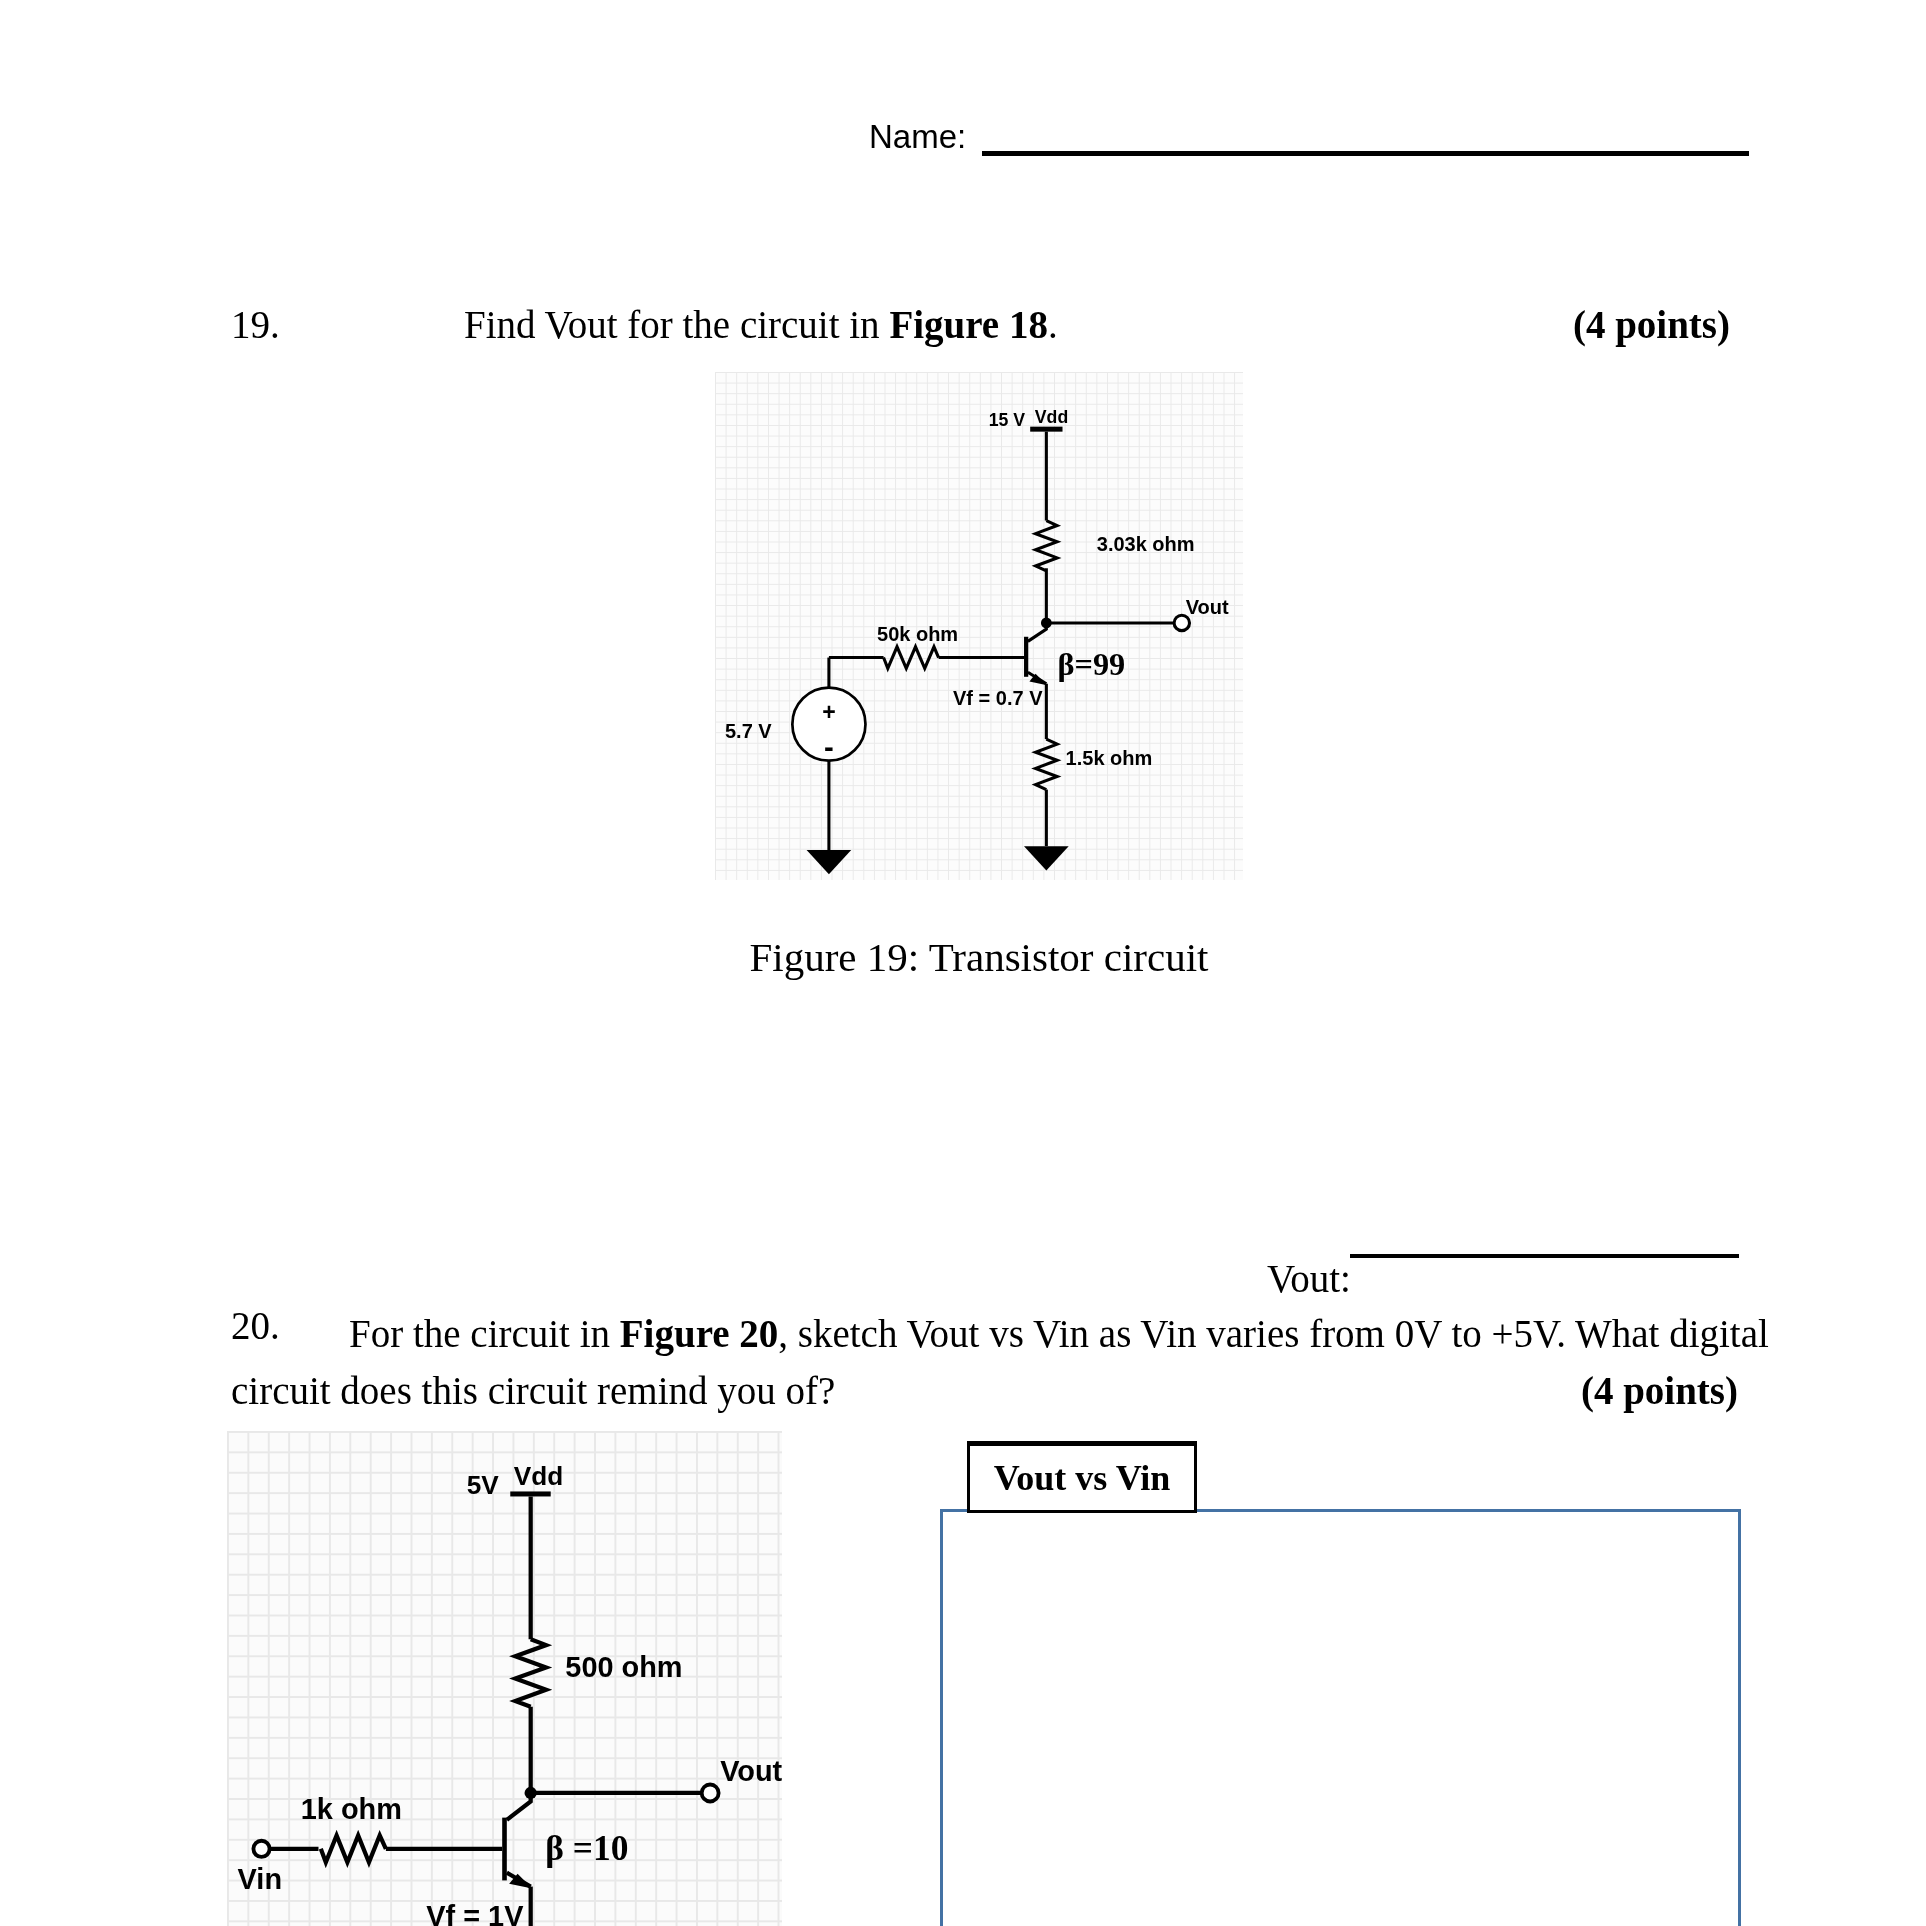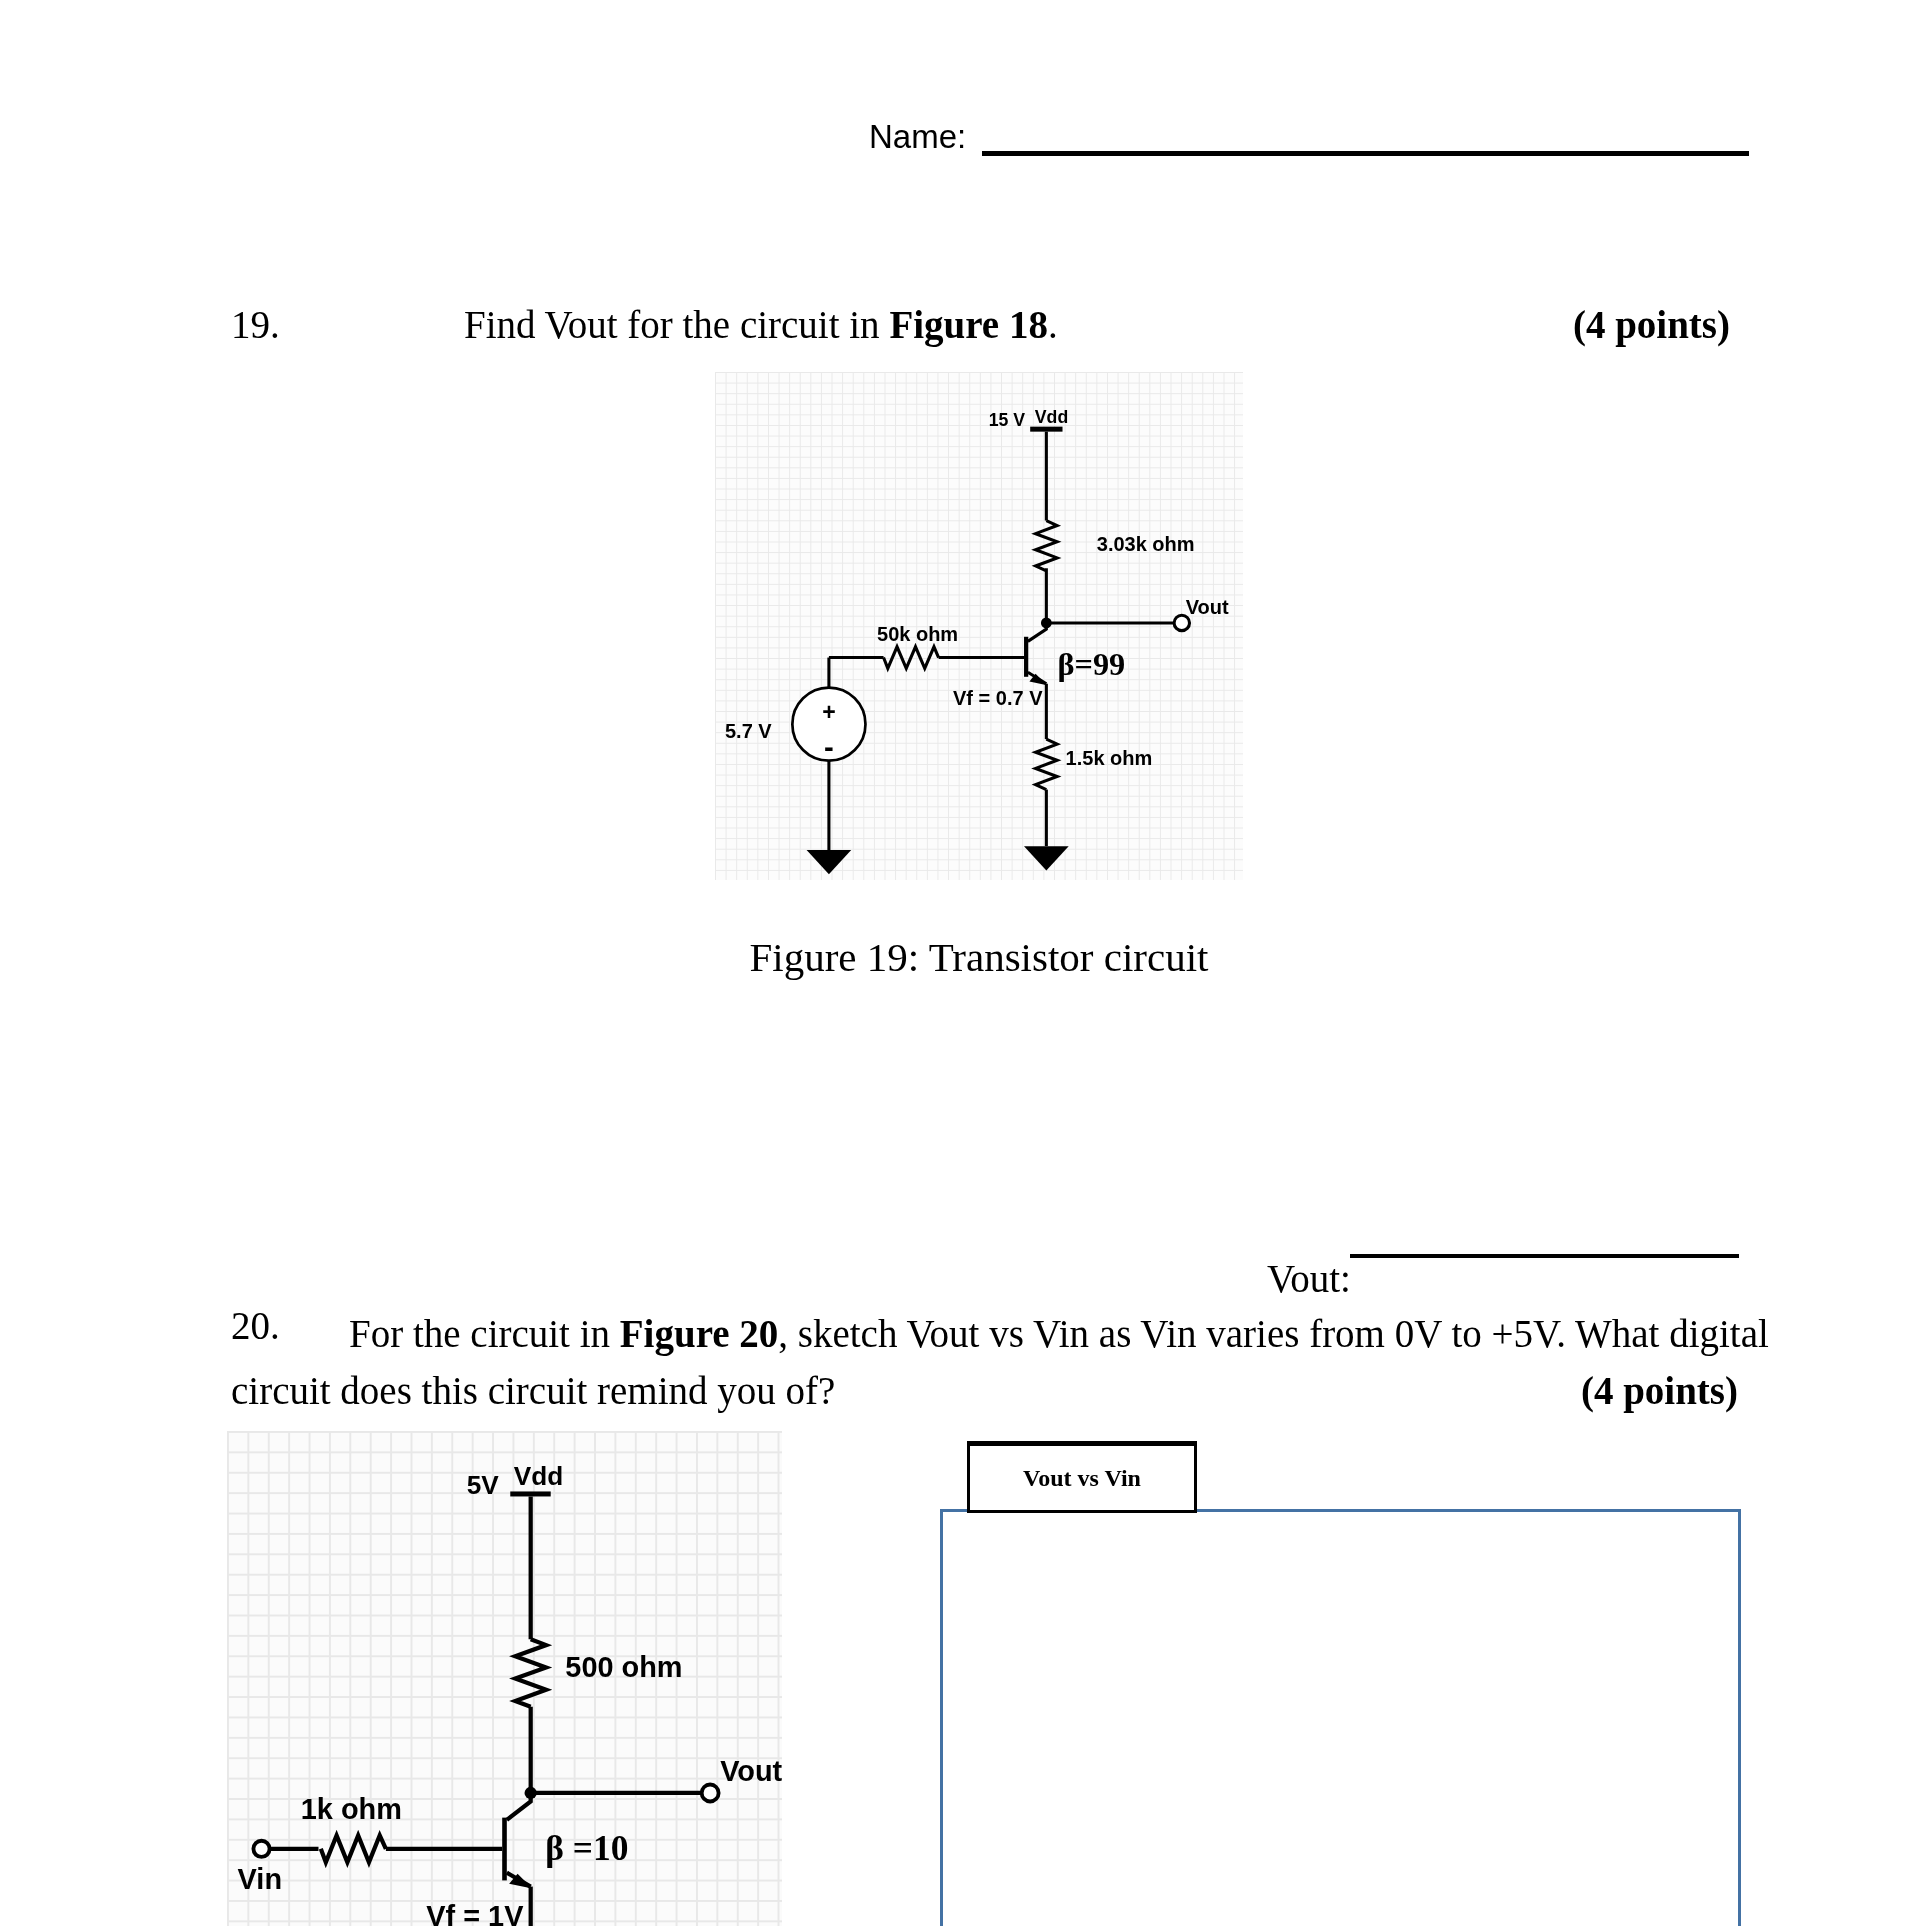--- a/index.html
+++ b/index.html
@@ -23,21 +23,21 @@
   .cl19{font-family:"Liberation Sans",sans-serif;font-weight:bold;font-size:52px;fill:#000;}
   .cl19s{font-family:"Liberation Sans",sans-serif;font-weight:bold;font-size:46px;fill:#000;}
   .cl20{font-family:"Liberation Sans",sans-serif;font-weight:bold;font-size:75px;fill:#000;}
   .cl20s{font-family:"Liberation Sans",sans-serif;font-weight:bold;font-size:68px;fill:#000;}
   .beta19{font-family:"Liberation Serif",serif;font-weight:bold;font-size:84px;fill:#000;}
   .beta20{font-family:"Liberation Serif",serif;font-weight:bold;font-size:92px;fill:#000;}
   .srcsign{font-family:"Liberation Sans",sans-serif;font-weight:bold;fill:#000;}
   .sketch-box{border:3.5px solid #4472A4;border-bottom-width:5px;background:transparent;}
   .sketch-label{border:3.5px solid #000;border-top-width:5.4px;background:#fff;
     display:flex;align-items:center;justify-content:center;
-    font-family:"Liberation Serif",serif;font-weight:bold;font-size:24px;}
+    font-family:"Liberation Serif",serif;font-weight:bold;font-size:36px;}
   .caption{font-size:41px;line-height:1;white-space:nowrap;}
 </style>
 </head>
 <body>
 
 <div class="page">
 
   <div class="abs sans" style="left:869px;top:120px;font-size:33px;line-height:1;">Name:</div>
   <div class="abs blank-bar" style="left:982px;top:151px;width:767px;height:4.6px;"></div>
 

